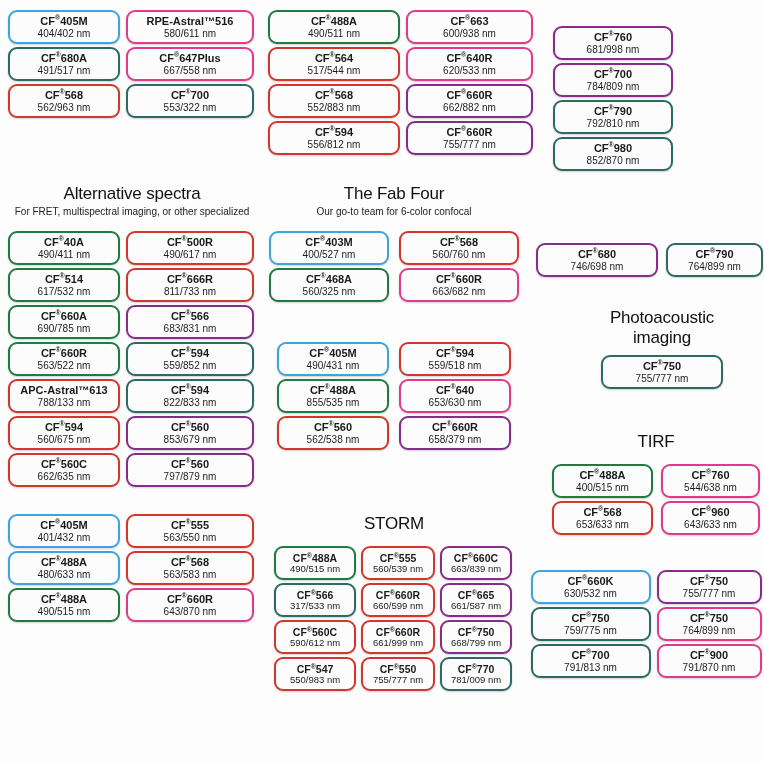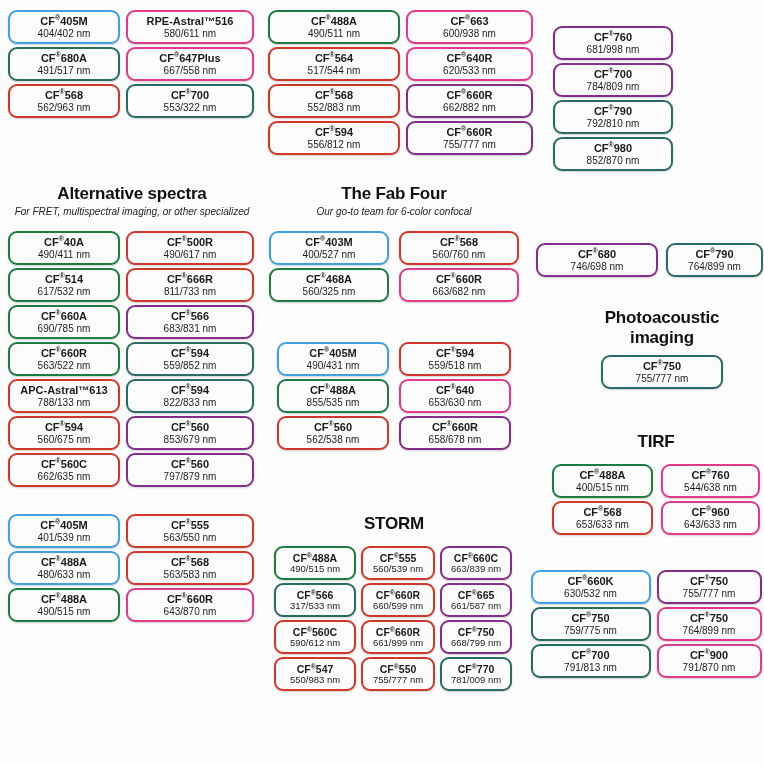--- a/index.html
+++ b/index.html
@@ -3,25 +3,25 @@
 <meta charset="utf-8">
 <style>
   html,body{margin:0;padding:0;}
   body{
     width:764px;height:764px;position:relative;background:#fdfdfd;
     font-family:"Liberation Sans","DejaVu Sans",sans-serif;color:#1a1a1a;
     overflow:hidden;
   }
   .sec{position:absolute;}
   .section-title{
-    font-size:17px;font-weight:bold;text-align:center;margin:0 0 2px 0;
+    font-size:17px;font-weight:normal;text-align:center;margin:0 0 2px 0;
     color:#111;letter-spacing:-0.2px;
   }
   .section-subtitle{
-    font-size:10px;text-align:center;margin:0 0 14px 0;color:#222;white-space:nowrap;font-style:italic;
+    font-size:10px;text-align:center;margin:0 0 14px 0;color:#222;white-space:nowrap;
   }
   .title-only{margin-bottom:12px;}
   .pa-title{max-width:150px;margin-left:auto;margin-right:auto;margin-bottom:8px;line-height:1.15;}
   .cols{display:flex;gap:6px;align-items:flex-start;}
   .col{display:flex;flex-direction:column;gap:3px;}
   .pill{
     box-sizing:border-box;height:34px;border:2px solid #888;border-radius:9px;
     background:#fcfcfc;box-shadow:0 1px 2px rgba(0,0,0,0.18);
     display:flex;flex-direction:column;align-items:center;justify-content:center;
     padding:2px 3px;text-align:center;
@@ -328,21 +328,21 @@
         <div class="pill" style="border-color: rgb(210, 55, 44);">
           <div class="pill-name">CF<sup class="reg">®</sup>594</div>
           <div class="pill-value">559/518 nm</div>
         </div>
         <div class="pill" style="border-color: rgb(225, 58, 140);">
           <div class="pill-name">CF<sup class="reg">®</sup>640</div>
           <div class="pill-value">653/630 nm</div>
         </div>
         <div class="pill" style="border-color: rgb(132, 45, 138);">
           <div class="pill-name">CF<sup class="reg">®</sup>660R</div>
-          <div class="pill-value">658/678 nm</div>
+          <div class="pill-value">658/379 nm</div>
         </div>
       </div>
     </div>
 </section>
 
 <section class="sec" id="tirf">
   <h2 class="section-title title-only">TIRF</h2>
   <div class="cols">
       <div class="col">
         <div class="pill" style="border-color: rgb(30, 123, 66);">
@@ -365,21 +365,21 @@
         </div>
       </div>
     </div>
 </section>
 
 <section class="sec" id="sim">
   <div class="cols">
       <div class="col">
         <div class="pill" style="border-color: rgb(63, 163, 223);">
           <div class="pill-name">CF<sup class="reg">®</sup>405M</div>
-          <div class="pill-value">401/539 nm</div>
+          <div class="pill-value">401/432 nm</div>
         </div>
         <div class="pill" style="border-color: rgb(63, 163, 223);">
           <div class="pill-name">CF<sup class="reg">®</sup>488A</div>
           <div class="pill-value">480/633 nm</div>
         </div>
         <div class="pill" style="border-color: rgb(30, 123, 66);">
           <div class="pill-name">CF<sup class="reg">®</sup>488A</div>
           <div class="pill-value">490/515 nm</div>
         </div>
       </div>

